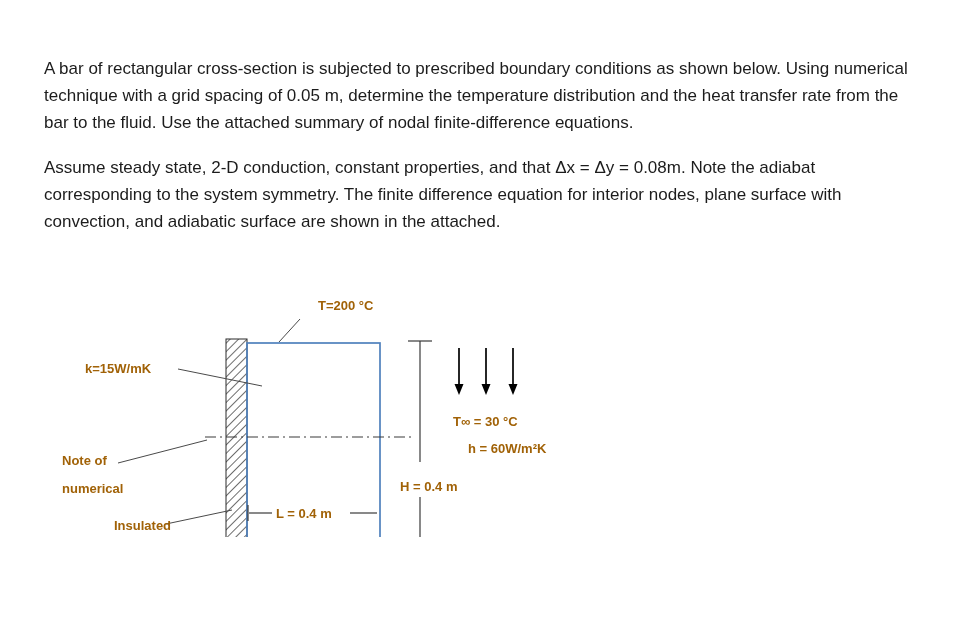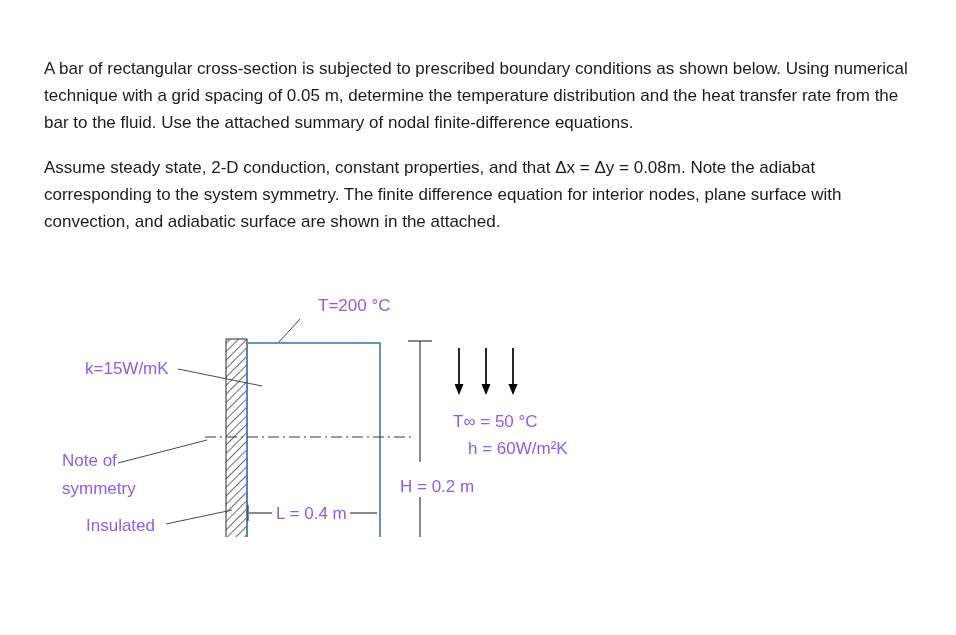--- a/index.html
+++ b/index.html
@@ -21,24 +21,25 @@
     width: 880px;
     font-size: 17px;
     line-height: 27px;
     color: #1c1c1c;
   }
   .text-block p + p { margin-top: 18px; }
   .figure { position: absolute; left: 0; top: 0; width: 956px; height: 635px; }
   .figure svg { position: absolute; left: 0; top: 0; }
   .lbl {
     position: absolute;
-    font-size: 17px;
+    font-size: 13px;
     line-height: 21px;
     white-space: nowrap;
-    color: #8b5cf6;
+    color: #a16207;
+    font-weight: bold;
   }
 </style>
 </head>
 <body>
 
 <div class="page">
 
   <div class="text-block">
     <p>A bar of rectangular cross-section is subjected to prescribed boundary conditions as shown below. Using numerical technique with a grid spacing of 0.05 m, determine the temperature distribution and the heat transfer rate from the bar to the fluid. Use the attached summary of nodal finite-difference equations.</p>
     <p>Assume steady state, 2-D conduction, constant properties, and that Δx = Δy = 0.08m. Note the adiabat corresponding to the system symmetry. The finite difference equation for interior nodes, plane surface with convection, and adiabatic surface are shown in the attached.</p>
@@ -90,22 +91,22 @@
         <g>
           <line x1="513" y1="348" x2="513" y2="385"></line>
           <polygon points="508.5,384 517.5,384 513,395" stroke="none"></polygon>
         </g>
       </g>
     </svg>
 
     <div class="lbl" style="left:318px; top:295px;">T=200 °C</div>
     <div class="lbl" style="left:85px; top:358px;">k=15W/mK</div>
     <div class="lbl" style="left:62px; top:450px;">Note of</div>
-    <div class="lbl" style="left:62px; top:478px;">symmetry</div>
-    <div class="lbl" style="left:86px; top:515px;">Insulated</div>
+    <div class="lbl" style="left:62px; top:478px;">numerical</div>
+    <div class="lbl" style="left:114px; top:515px;">Insulated</div>
     <div class="lbl" style="left:276px; top:503px;">L = 0.4 m</div>
     <div class="lbl" style="left:261px; top:555px;">T=200 °C</div>
-    <div class="lbl" style="left:400px; top:476px;">H = 0.2 m</div>
-    <div class="lbl" style="left:453px; top:411px;">T∞ = 50 °C</div>
+    <div class="lbl" style="left:400px; top:476px;">H = 0.4 m</div>
+    <div class="lbl" style="left:453px; top:411px;">T∞ = 30 °C</div>
     <div class="lbl" style="left:468px; top:438px;">h = 60W/m²K</div>
   </div>
 
 </div>
 
 </body></html>

